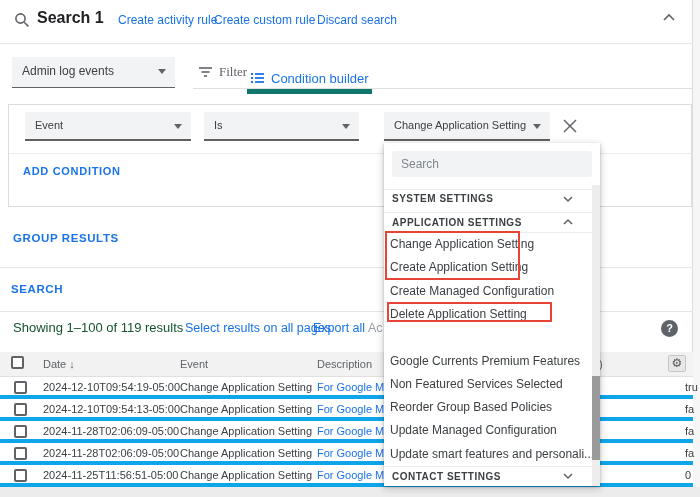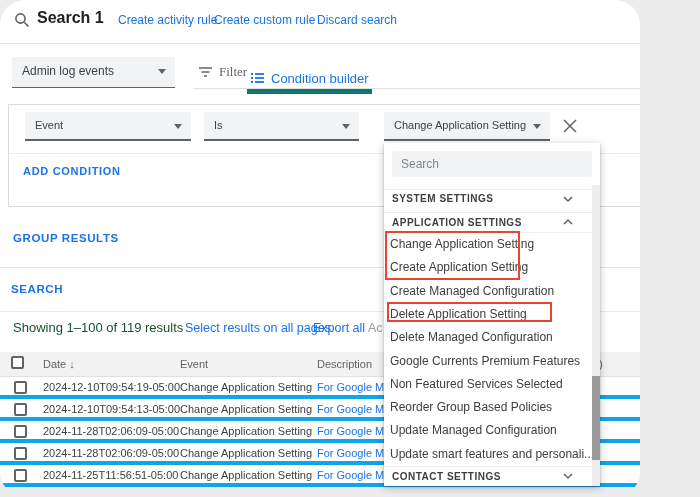--- a/index.html
+++ b/index.html
@@ -1,18 +1,18 @@
 <!DOCTYPE html>
 <html><head>
 <meta charset="utf-8">
 <style>
   * { margin:0; padding:0; box-sizing:border-box; }
   html,body { background:#ececec; }
   body { font-family:"Liberation Sans","DejaVu Sans",sans-serif; }
-  #app { position:relative; width:640px; height:497px; background:#ececec; overflow:hidden;border-radius:25px; }
+  #app { position:relative; width:700px; height:497px; background:#ececec; overflow:hidden; }
   .abs { position:absolute; }
   .main-panel { left:0; top:0; width:693px; height:487px; background:#fff; border-right:1px solid #dcdcdc; }
   .right-gutter { left:693px; top:0; width:7px; height:487px; background:#f6f6f6; }
   .bottom-strip { left:0; top:487px; width:700px; height:10px; background:#ececec; }
 
   
   .topbar-border { left:0; top:43px; width:693px; height:1px; background:#e6e6e6; }
   .page-title { left:37px; top:9px; font-size:16px; font-weight:700; color:#202124; }
   .top-link { top:13px; font-size:12px; color:#1a73e8; cursor:pointer; }
 
@@ -237,21 +237,20 @@
             <polyline points="2,6 6,2 10,6" fill="none" stroke="currentColor" stroke-width="1.5"></polyline>
           </svg>
       </span>
     </div>
     <div class="dd-div" style="top:89px"></div>
 
     <div class="dd-item" style="top:90px">Change Application Setting</div>
     <div class="dd-item" style="top:113.3px">Create Application Setting</div>
     <div class="dd-item" style="top:136.6px">Create Managed Configuration</div>
     <div class="dd-item" style="top:159.9px">Delete Application Setting</div>
-    <div class="dd-item" style="top:183.2px">Delete Managed Configuration</div>
     <div class="dd-item" style="top:206.5px">Google Currents Premium Features</div>
     <div class="dd-item" style="top:229.8px">Non Featured Services Selected</div>
     <div class="dd-item" style="top:253.1px">Reorder Group Based Policies</div>
     <div class="dd-item" style="top:276.4px">Update Managed Configuration</div>
     <div class="dd-item" style="top:299.7px">Update smart features and personali...</div>
 
     <div class="dd-div" style="top:323px"></div>
     <div class="dd-sec" style="top:323px;height:20px">
       <span class="dd-sec-label">CONTACT SETTINGS</span>
       <span class="dd-chev">

